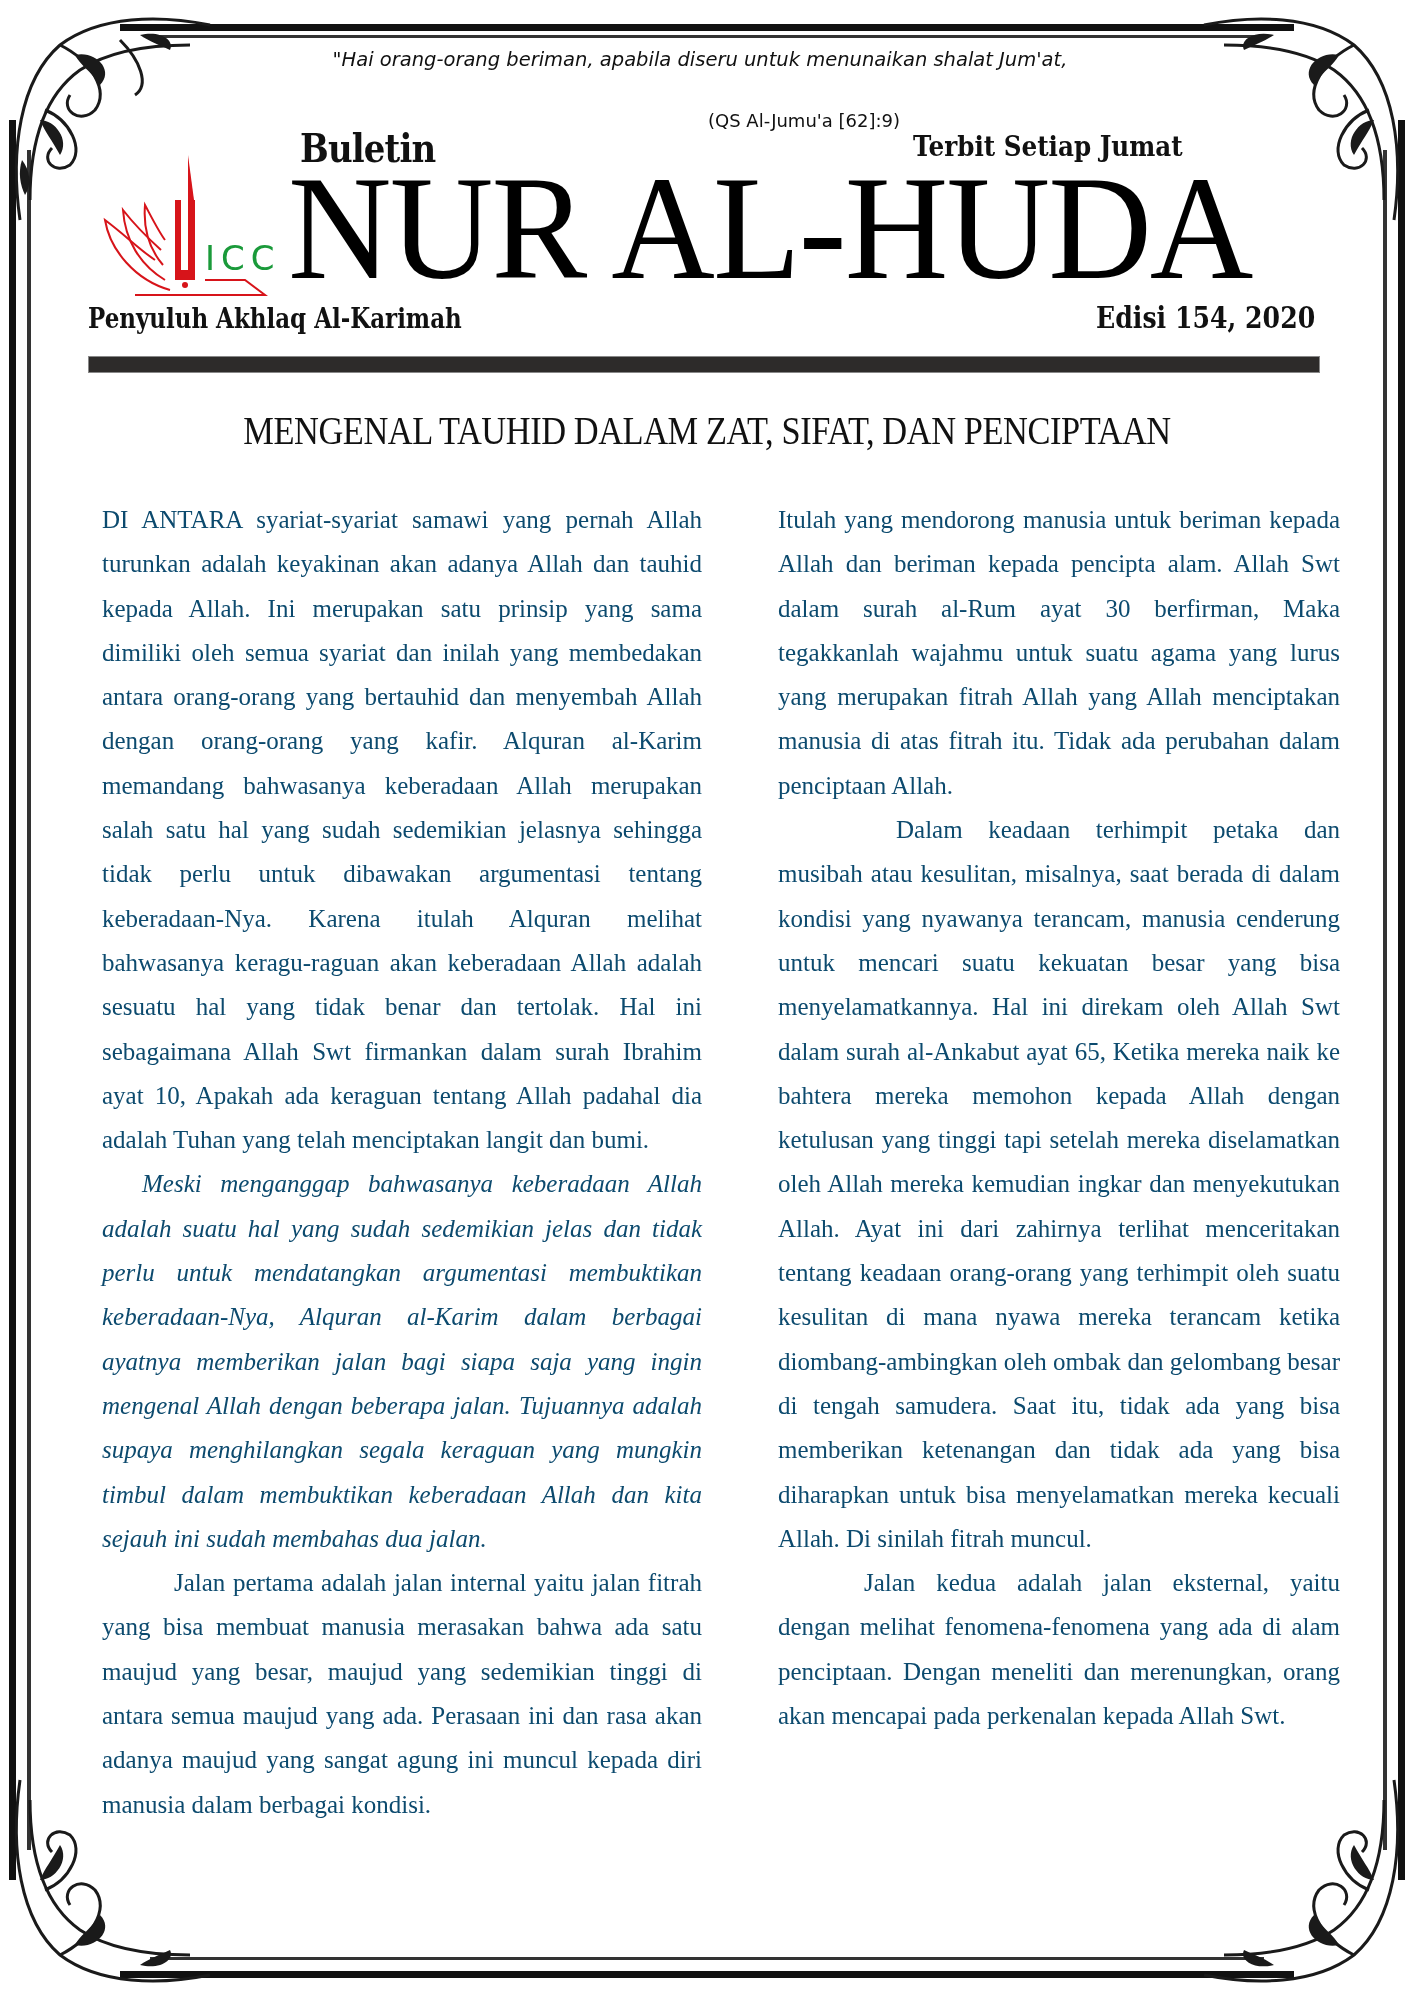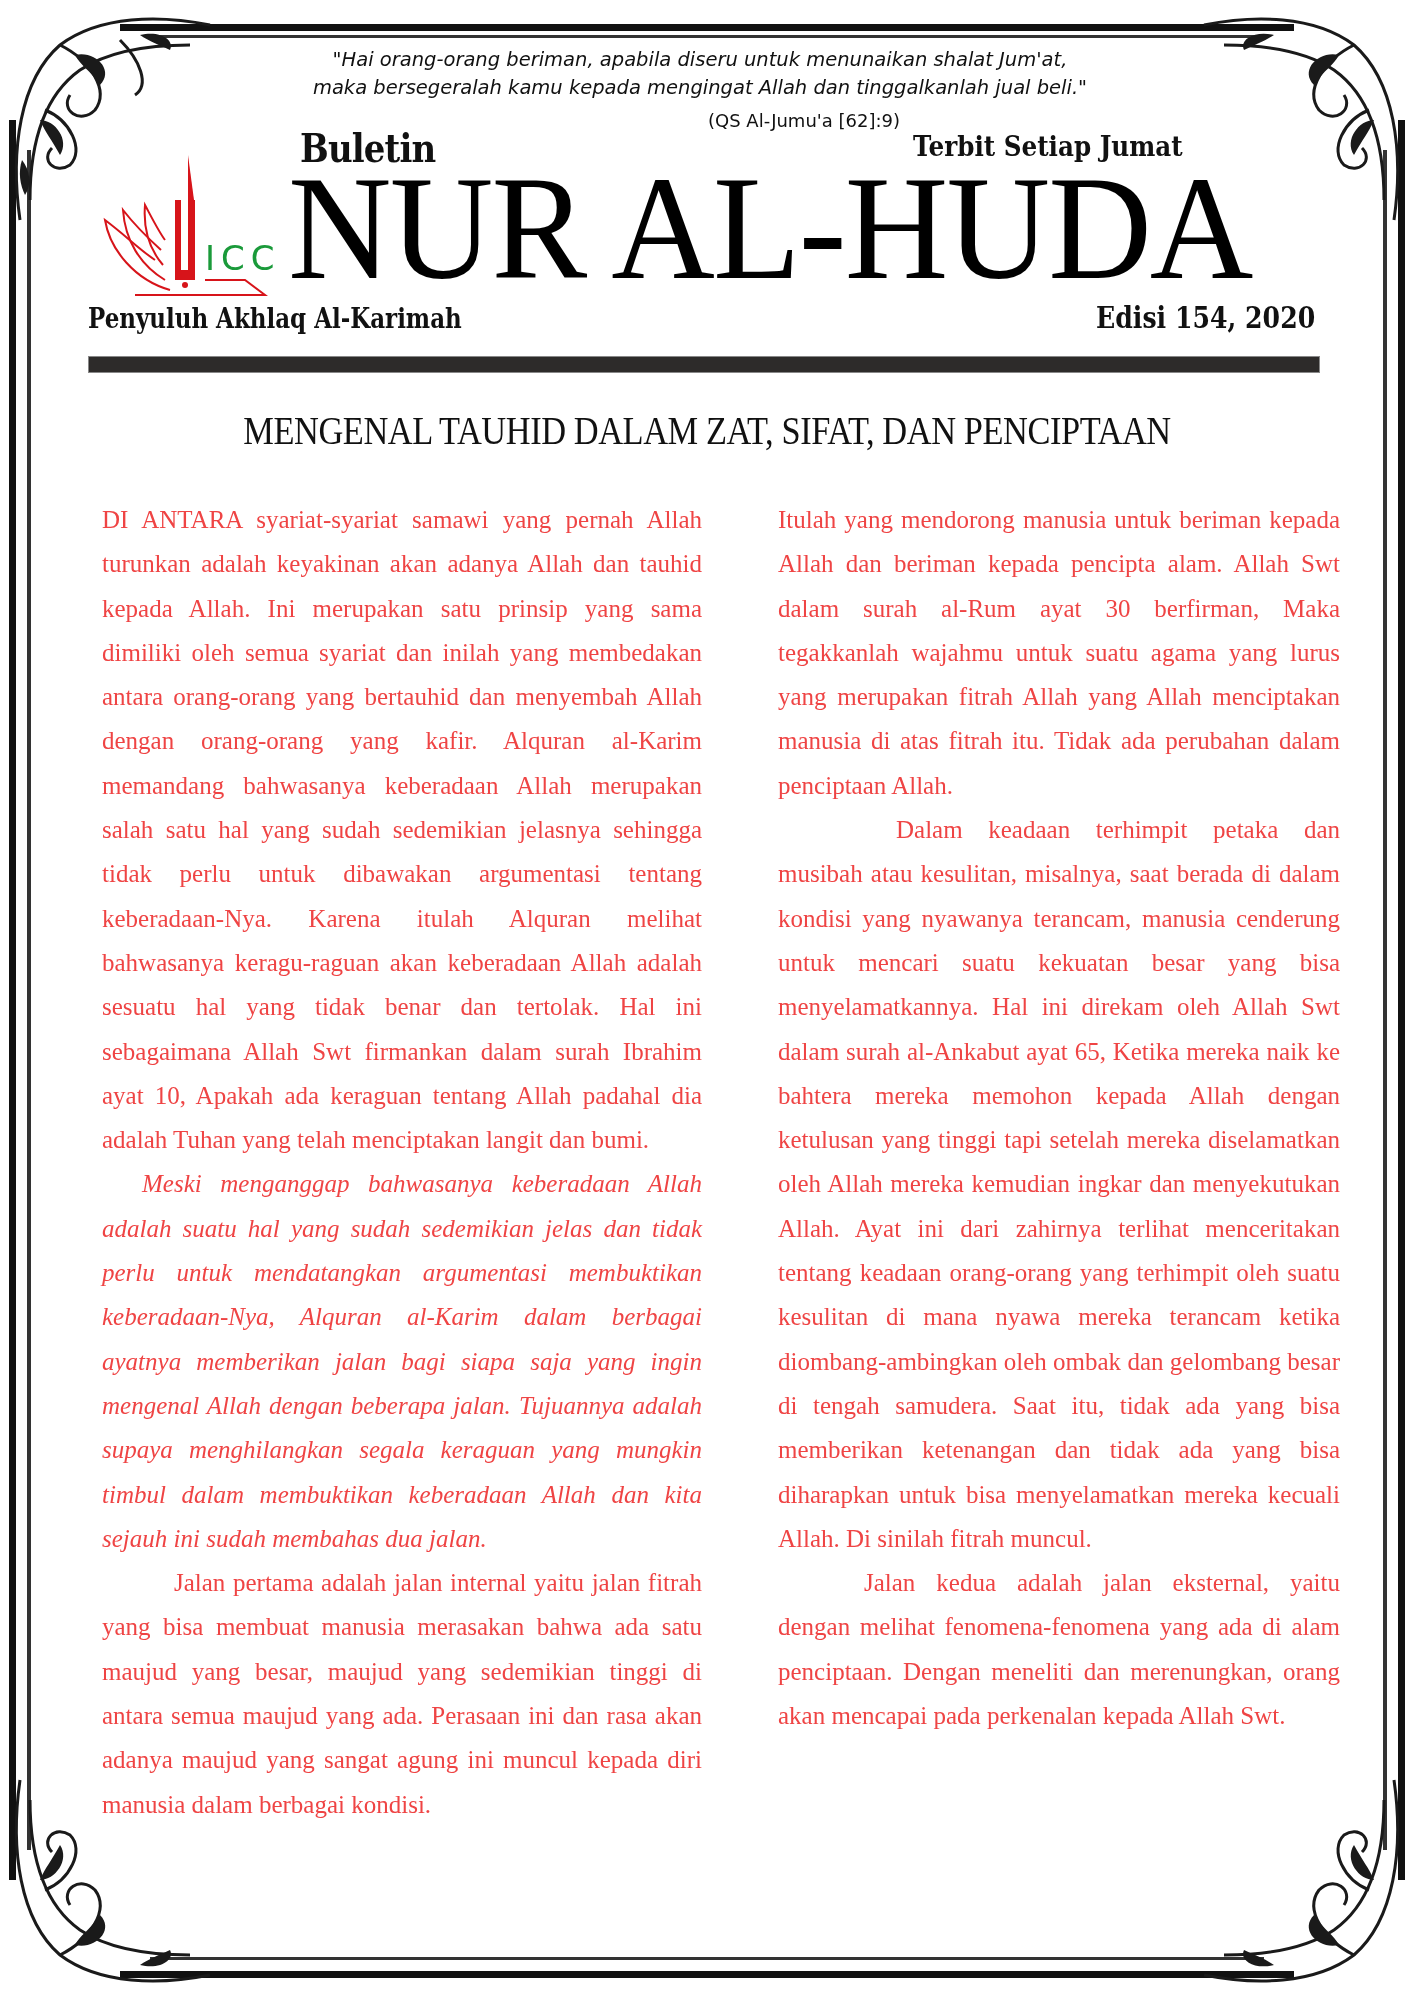--- a/index.html
+++ b/index.html
@@ -37,21 +37,21 @@
 
     .subtitle { position: absolute; left: 88px; top: 302px; font-family: "DejaVu Serif", serif; font-weight: bold; font-size: 28px; transform: scaleX(0.82); transform-origin: left; }
     .edition { position: absolute; left: 1096px; top: 300px; font-family: "DejaVu Serif", serif; font-weight: bold; font-size: 30px; transform: scaleX(0.84); transform-origin: left; }
 
     .rule { position: absolute; left: 88px; top: 356px; width: 1232px; height: 17px; background: #2d2b2a; border: 1px solid #888; box-sizing: border-box; }
 
     .headline { position: absolute; left: 150px; width: 1114px; top: 407px; text-align: center;
                 font-family: "Liberation Serif", serif; font-size: 40px; letter-spacing: -0.5px; transform: scaleX(0.86); transform-origin: center; white-space: nowrap; }
 
     
-    .col { position: absolute; top: 498px; width: 600px; font-family: "Liberation Serif", serif; font-size: 25px; line-height: 44.3px; text-align: justify; color: #ef4444; }
+    .col { position: absolute; top: 498px; width: 600px; font-family: "Liberation Serif", serif; font-size: 25px; line-height: 44.3px; text-align: justify; color: #0c4a6e; }
     .col.left  { left: 102px; }
     .col.right { left: 778px; width: 562px; }
     .col p { margin: 0; }
     .ind1 { text-indent: 40px; font-style: italic; }
     .ind2 { text-indent: 72px; font-family: Liberation Serif, serif; }
     .ind3 { text-indent: 118px; }
     .ind4 { text-indent: 86px; }
   </style>
 </head>
 <body>
@@ -115,21 +115,20 @@
   </g>
   <g fill="#1a1a1a">
     <path d="M75 55 C95 50 115 70 100 85 C90 70 80 65 75 55Z"></path>
     <path d="M40 120 C55 120 70 140 60 155 C52 140 45 132 40 120Z"></path>
     <path d="M140 35 C160 30 175 40 170 50 C160 45 150 42 140 35Z"></path>
   </g>
 </svg>
 
 <div class="quote">
   <div>"Hai orang-orang beriman, apabila diseru untuk menunaikan shalat Jum'at,</div>
-  <div>maka bersegeralah kamu kepada mengingat Allah dan tinggalkanlah jual beli."</div>
 </div>
 <div class="quote-ref">(QS Al-Jumu'a [62]:9)</div>
 
 <div class="kicker">Buletin</div>
 <div class="tagline">Terbit Setiap Jumat</div>
 
 <svg class="logo" viewBox="0 0 190 160">
   <g fill="none" stroke="#d7141a" stroke-width="2">
     <path d="M75 150 C40 140 15 110 10 80 C30 95 45 110 60 120"></path>
     <path d="M70 140 C45 125 30 100 28 70 C42 88 55 100 66 110"></path>

